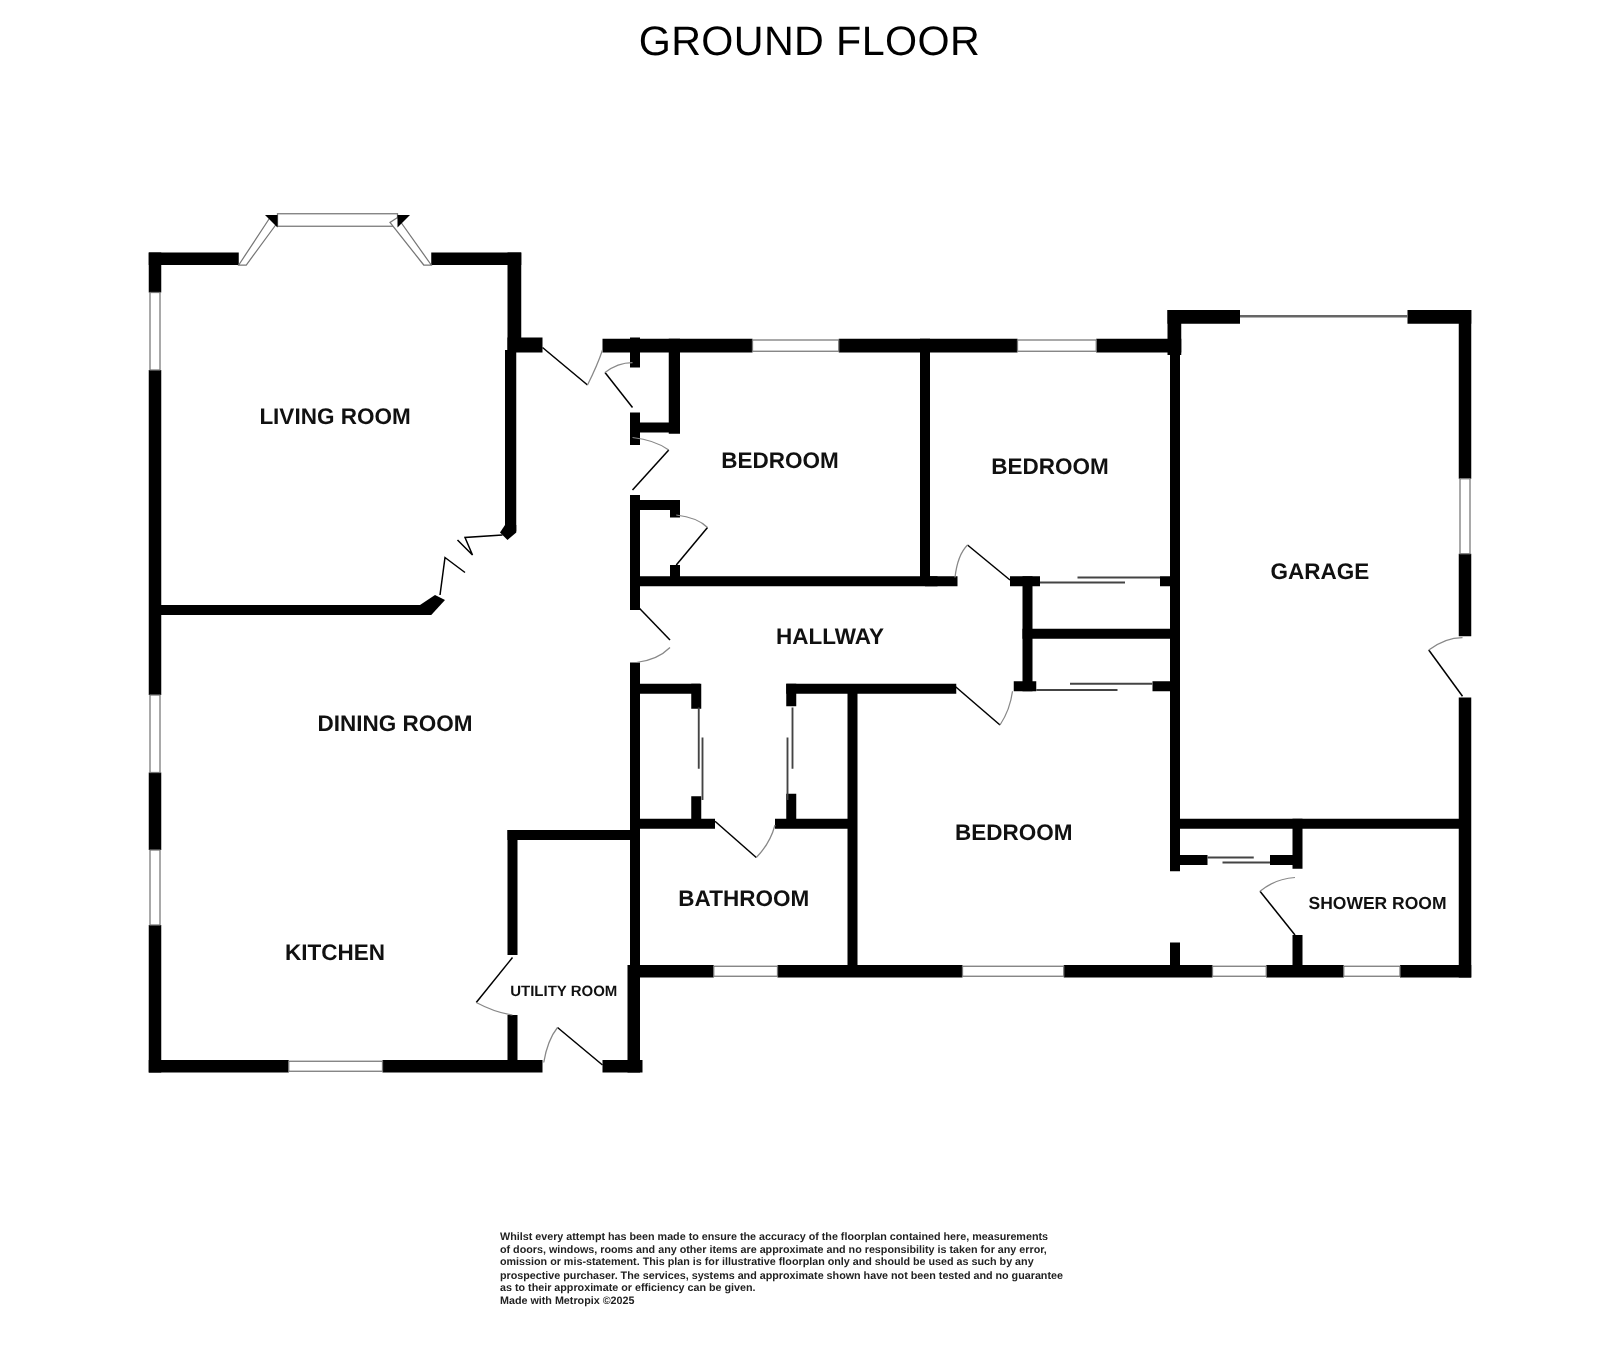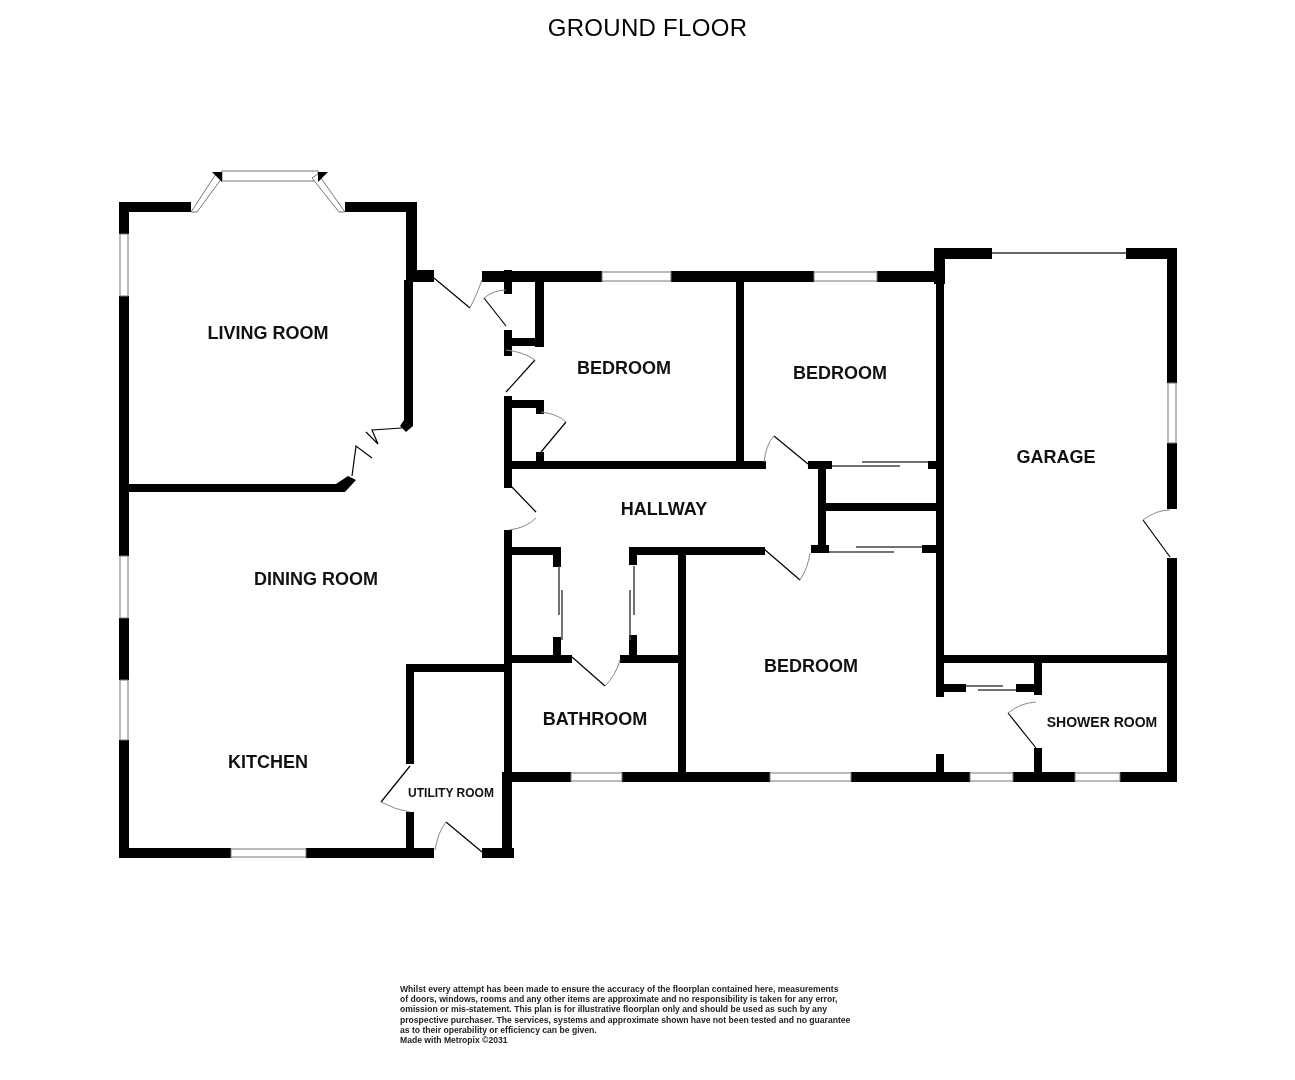--- a/index.html
+++ b/index.html
@@ -1,17 +1,17 @@
 <!DOCTYPE html>
 <html><head>
 <meta charset="utf-8">
 <style>
   html, body { margin: 0; padding: 0; background: #ffffff; }
   body { width: 1295px; height: 1080px; position: relative; overflow: hidden; font-family: "Liberation Sans", sans-serif; }
-  .title { position: absolute; left: 0; width: 1295px; top: 14px; text-align: center; font-size: 24px; color: #000; letter-spacing: 0.3px; }
+  .title { position: absolute; left: 0; width: 1295px; top: 14px; text-align: center; font-size: 33px; color: #000; letter-spacing: 0.3px; }
   svg.plan { position: absolute; left: 0; top: 0; }
   .wall { fill: #000; }
   .win { fill: #fff; stroke: #777; stroke-width: 1; }
   .door { stroke: #000; stroke-width: 1.2; fill: none; }
   .arc { stroke: #888; stroke-width: 1; fill: none; }
   .slide { stroke: #444; stroke-width: 1.5; }
   .label { font-family: "Liberation Sans", sans-serif; font-weight: bold; fill: #111; text-anchor: middle; }
   .disclaimer { position: absolute; left: 400px; width: 495px; top: 984px; text-align: left; font-size: 8.6px; line-height: 10.2px; color: #222; font-weight: bold; }
 </style>
 </head>
@@ -190,15 +190,15 @@
     <text class="label" x="268" y="768" font-size="18">KITCHEN</text>
     <text class="label" x="451" y="797" font-size="12">UTILITY ROOM</text>
   </g>
 </svg>
 
 <div class="disclaimer">
   <div>Whilst every attempt has been made to ensure the accuracy of the floorplan contained here, measurements</div>
   <div>of doors, windows, rooms and any other items are approximate and no responsibility is taken for any error,</div>
   <div>omission or mis-statement. This plan is for illustrative floorplan only and should be used as such by any</div>
   <div>prospective purchaser. The services, systems and approximate shown have not been tested and no guarantee</div>
-  <div>as to their operability or efficiency can be given.</div>
-  <div>Made with Metropix ©2031</div>
+  <div>as to their approximate or efficiency can be given.</div>
+  <div>Made with Metropix ©2025</div>
 </div>
 
 </body></html>

